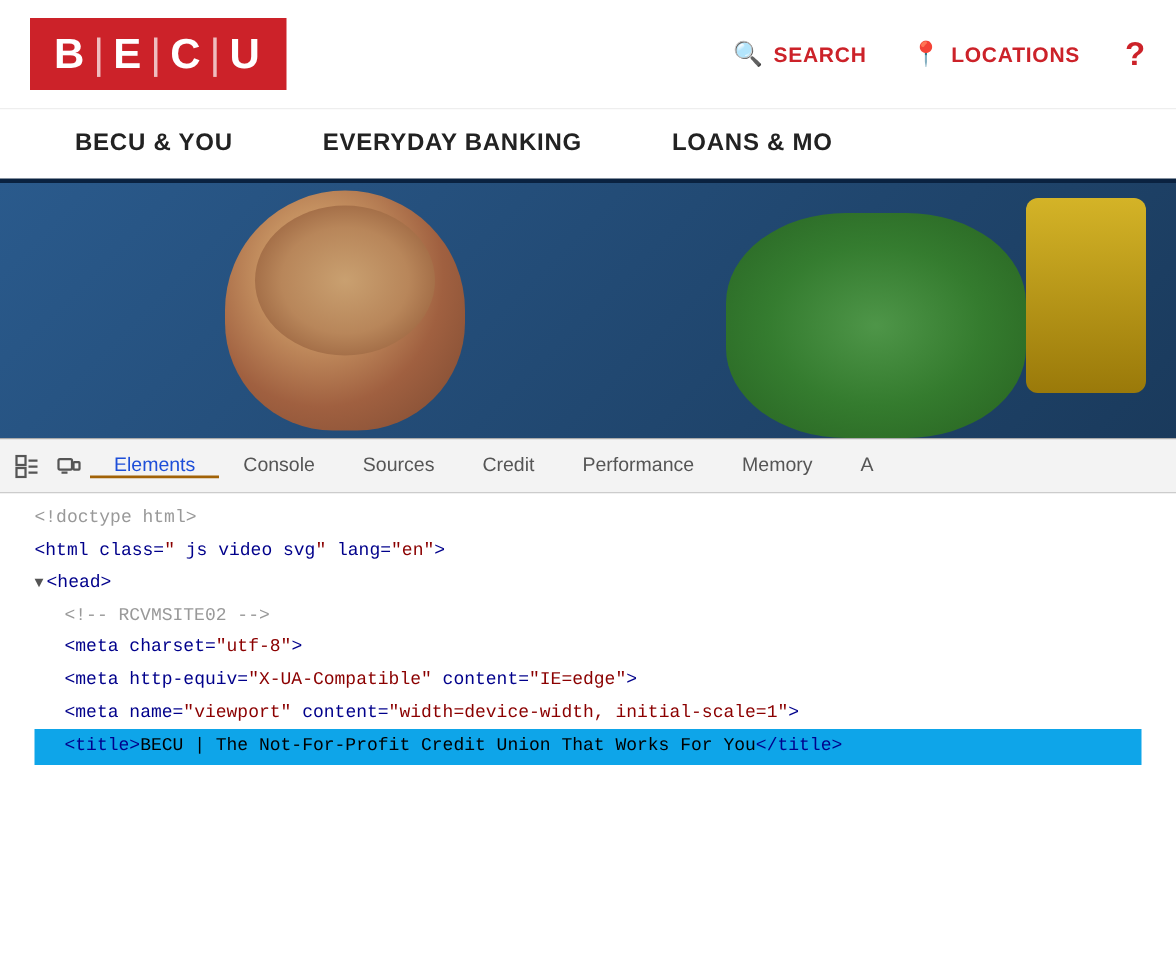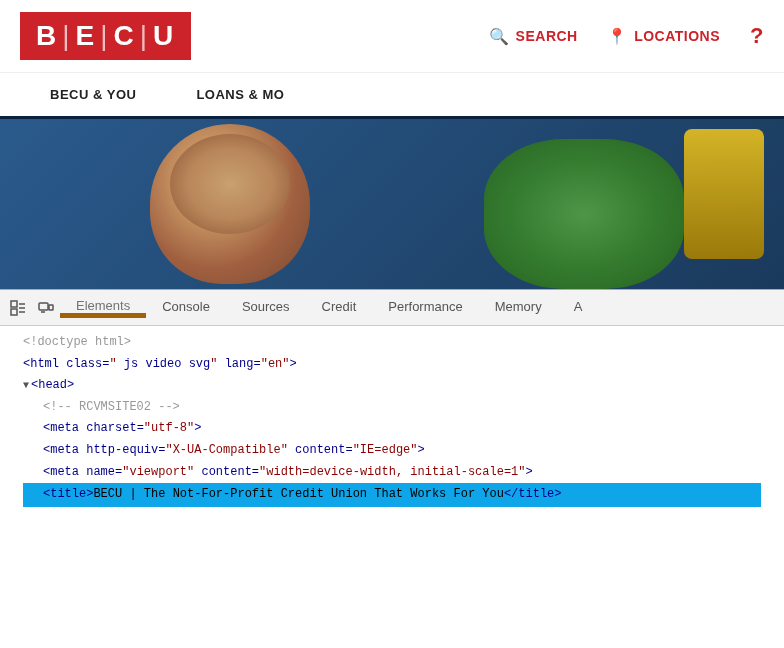--- a/index.html
+++ b/index.html
@@ -54,21 +54,21 @@
       background: #fff;
       padding: 0 20px;
       display: flex;
       align-items: center;
       gap: 0;
       border-bottom: 3px solid #0a2240;
     }
 
     .site-nav-item {
       padding: 14px 30px;
-      font-size: 13px;
+      font-size: 16px;
       font-weight: 700;
       color: #222;
       letter-spacing: 0.5px;
       cursor: pointer;
       text-transform: uppercase;
     }
 
     
     .site-preview {
       height: 170px;
@@ -179,22 +179,22 @@
       font-size: 13px;
       color: #555;
       cursor: pointer;
       display: flex;
       align-items: center;
       border-bottom: 2px solid transparent;
       white-space: nowrap;
     }
 
     .devtools-tab.active {
-      color: #737373;
-      border-bottom: 5px solid #a16207;
+      color: #1d4ed8;
+      border-bottom: 2px solid #a16207;
     }
 
     .devtools-content {
       background: #fff;
       flex: 1;
       overflow-y: auto;
       font-family: 'Courier New', Courier, monospace;
       font-size: 12px;
       padding: 6px 23px;
       line-height: 1.8;
@@ -238,20 +238,21 @@
       <span>LOCATIONS</span>
     </div>
     <div class="header-nav-item">
       <span style="font-size:22px; color:#cc2229;">?</span>
     </div>
   </div>
 </div>
 
 <div class="site-nav">
   <div class="site-nav-item">BECU &amp; YOU</div>
+  <div class="site-nav-item">EVERYDAY BANKING</div>
   <div class="site-nav-item">LOANS &amp; MO</div>
 </div>
 
 <div class="site-preview">
   <div class="site-preview-overlay"></div>
   <div class="face-image">
     <div class="face-silhouette"></div>
   </div>
   <div class="green-background"></div>
   <div class="yellow-element"></div>

